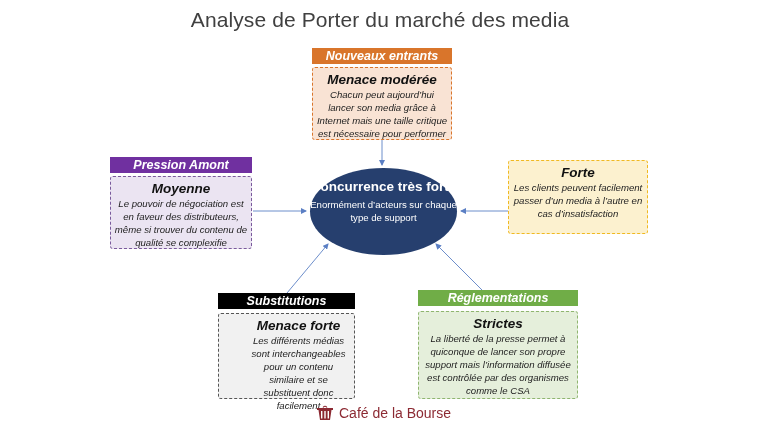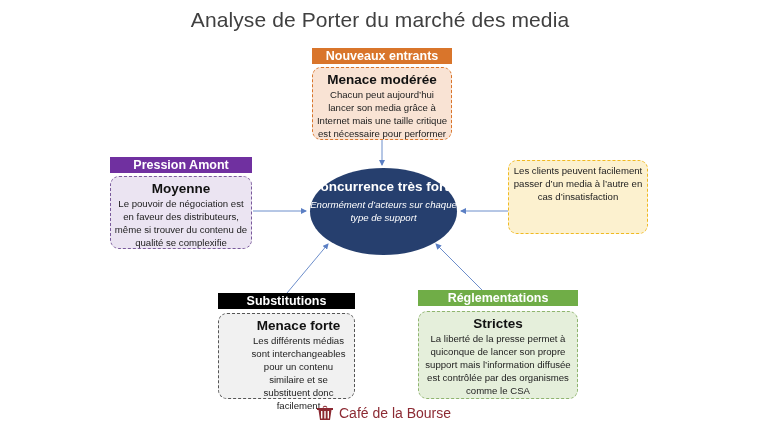--- a/index.html
+++ b/index.html
@@ -1,23 +1,23 @@
 <!DOCTYPE html>
 <html><head>
 <meta charset="utf-8">
 <style>
   html, body { margin: 0; padding: 0; background: #ffffff; }
   body { width: 760px; height: 428px; position: relative; overflow: hidden;
          font-family: "Liberation Sans", "DejaVu Sans", sans-serif; }
   .title { position: absolute; left: 0; top: 8px; width: 760px; text-align: center;
            font-size: 21px; color: #404040; letter-spacing: 0.1px; }
-  .force { position: absolute; }
+  .force { position: absolute; font-style: italic; }
   .force .hdr { height: 16px; line-height: 16px; text-align: center; color: #fff;
                 font-weight: bold; font-size: 12.5px; }
-  .force .body { margin-top: 3px; border: 1.5px dashed; border-radius: 9px;
+  .force .body { margin-top: 3px; border: 1.5px dashed; border-radius: 3px;
                  text-align: center; box-sizing: border-box; padding: 3px 3px 2px; }
   .force .lvl { font-weight: bold; font-size: 13.5px; color: #111; line-height: 17px; }
   .force .desc { font-size: 9.6px; color: #222; line-height: 13px; }
 
   #f-top { left: 312px; top: 48px; width: 140px; }
   #f-top .hdr { background: #d9752b; }
   #f-top .body { background: #f9e3d4; border-color: #d9752b; height: 73px; }
 
   #f-left { left: 110px; top: 157px; width: 142px; }
   #f-left .hdr { background: #7030a0; }
@@ -32,21 +32,21 @@
   #f-bl .body { background: #f1f1f1; border-color: #555; height: 86px; margin-top: 4px; padding-left: 27px; }
 
   #f-br { left: 418px; top: 290px; width: 160px; }
   #f-br .hdr { background: #70ad47; }
   #f-br .body { background: #e5efdb; border-color: #8fb56f; height: 88px; margin-top: 5px; }
 
   .center { position: absolute; left: 310px; top: 168px; width: 147px; height: 87px;
             border-radius: 50%; background: #263f6e; color: #fff; text-align: center;
             box-sizing: border-box; padding-top: 10px; }
   .center .ct { font-weight: bold; font-size: 13.5px; line-height: 17px; }
-  .center .cd { font-size: 9.6px; line-height: 13px; margin-top: 3px; font-style: italic; }
+  .center .cd { font-size: 9.6px; line-height: 13px; margin-top: 3px; }
 
   svg.arrows { position: absolute; left: 0; top: 0; }
 
   .logo { position: absolute; left: 316px; top: 404px; height: 18px; display: flex;
           align-items: center; color: #8c2a33; font-size: 14px; }
   .logo .ico { width: 18px; height: 16px; margin-right: 5px; }
 </style>
 </head>
 <body>
 
@@ -76,20 +76,21 @@
 <div class="force" id="f-left">
   <div class="hdr">Pression Amont</div>
   <div class="body">
     <div class="lvl">Moyenne</div>
     <div class="desc">Le pouvoir de négociation est en faveur des distributeurs, même si trouver du contenu de qualité se complexifie</div>
   </div>
 </div>
 
 <div class="force" id="f-right">
   <div class="body">
+    <div class="lvl">Forte</div>
     <div class="desc">Les clients peuvent facilement passer d’un media à l’autre en cas d’insatisfaction</div>
   </div>
 </div>
 
 <div class="center">
   <div class="ct">Concurrence très forte</div>
   <div class="cd">Enormément d’acteurs sur chaque type de support</div>
 </div>
 
 <div class="force" id="f-bl">

